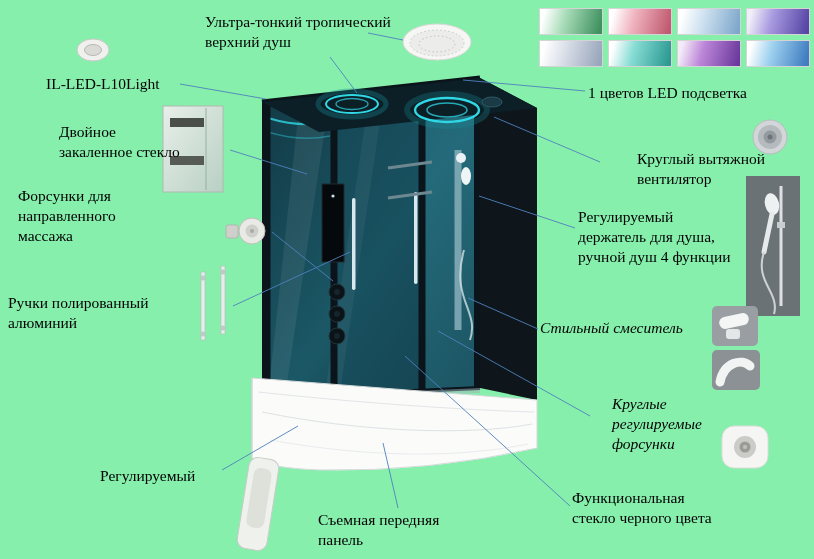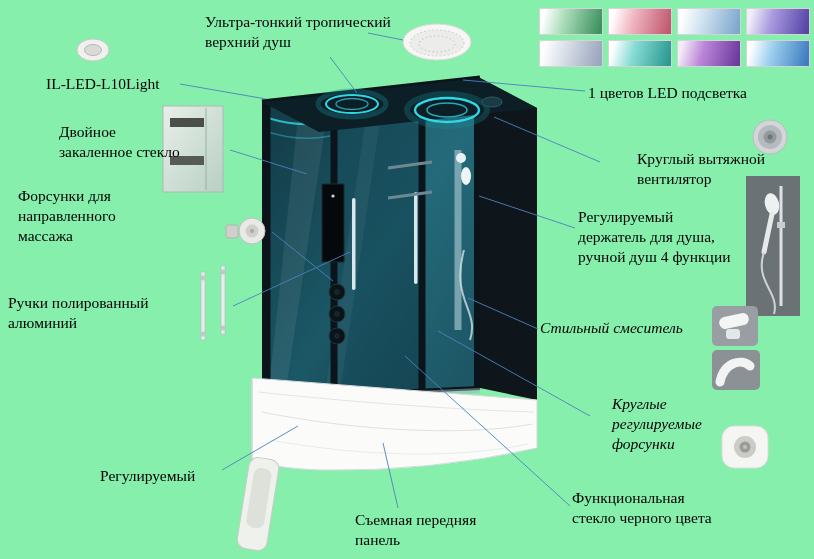--- a/index.html
+++ b/index.html
@@ -211,21 +211,21 @@
 верхний душ</div>
   <div class="label" style="left:46px;top:74px;">IL-LED-L10Light</div>
   <div class="label" style="left:28px;top:122px;margin-left:31px;">Двойное
 закаленное стекло</div>
   <div class="label" style="left:18px;top:186px;">Форсунки для
 направленного
 массажа</div>
   <div class="label" style="left:8px;top:293px;">Ручки полированный
 алюминий</div>
   <div class="label" style="left:100px;top:466px;">Регулируемый</div>
-  <div class="label" style="left:318px;top:510px;margin-left:37px;">Съемная передняя
+  <div class="label" style="left:318px;top:510px;">Съемная передняя
 панель</div>
   <div class="label" style="left:588px;top:83px;">1 цветов LED подсветка</div>
   <div class="label" style="left:602px;top:149px;margin-left:35px;">Круглый вытяжной
 вентилятор</div>
   <div class="label" style="left:578px;top:207px;">Регулируемый
 держатель для душа,
 ручной душ 4 функции</div>
   <div class="label" style="left:540px;top:318px;font-style:italic;">Стильный смеситель</div>
   <div class="label" style="left:612px;top:394px;font-style:italic;">Круглые
 регулируемые

